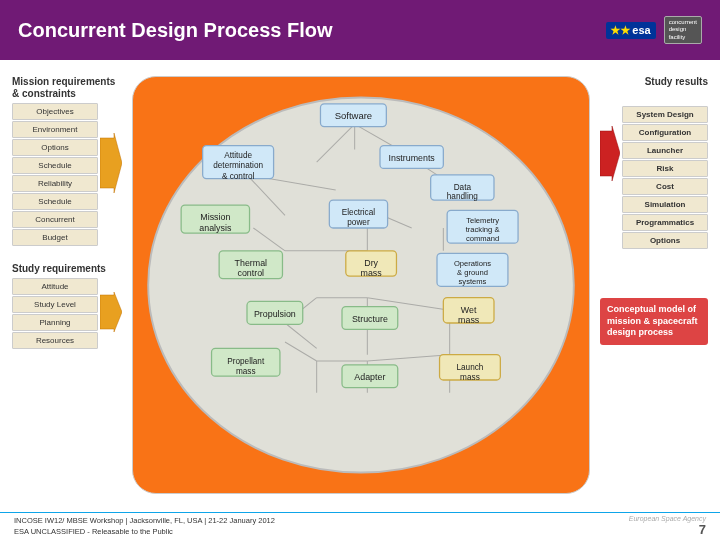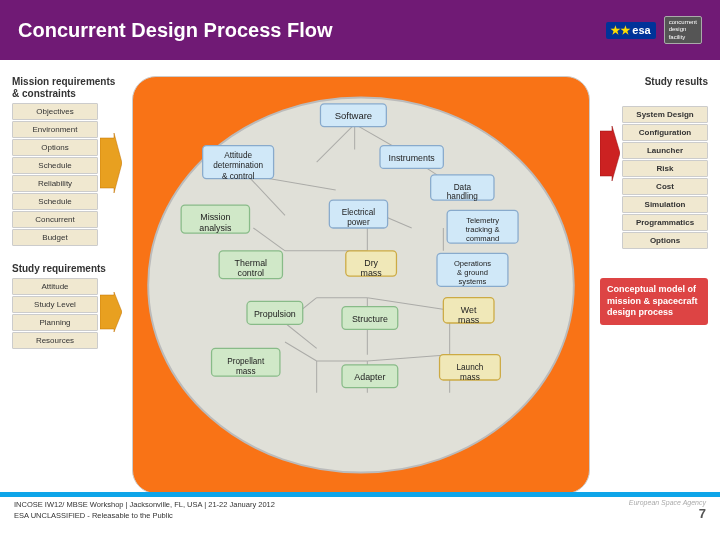--- a/index.html
+++ b/index.html
@@ -127,43 +127,43 @@
       margin-bottom: 1px;
       font-weight: bold;
     }
     .conceptual-model-box {
       background: #d44;
       color: #fff;
       font-size: 9px;
       font-weight: bold;
       padding: 6px 7px;
       border-radius: 3px;
-      margin-top: 8px;
+      margin-top: 28px;
       line-height: 1.3;
       text-align: left;
     }
 
     
     .diagram-svg {
       position: absolute;
       top: 0; left: 0;
       width: 100%; height: 100%;
       pointer-events: none;
     }
 
     
     .footer {
       position: absolute;
-      bottom: 16px;
+      bottom: 0;
       left: 0;
       right: 0;
       padding: 2px 14px 3px;
       font-size: 7.5px;
       color: #333;
-      border-top: 5px solid #0ea5e9;
+      border-top: 1px solid #0ea5e9;
       display: flex;
       justify-content: space-between;
       align-items: flex-end;
     }
     .footer-right {
       text-align: right;
       font-size: 8px;
       color: #777;
     }
     .footer-lines {

